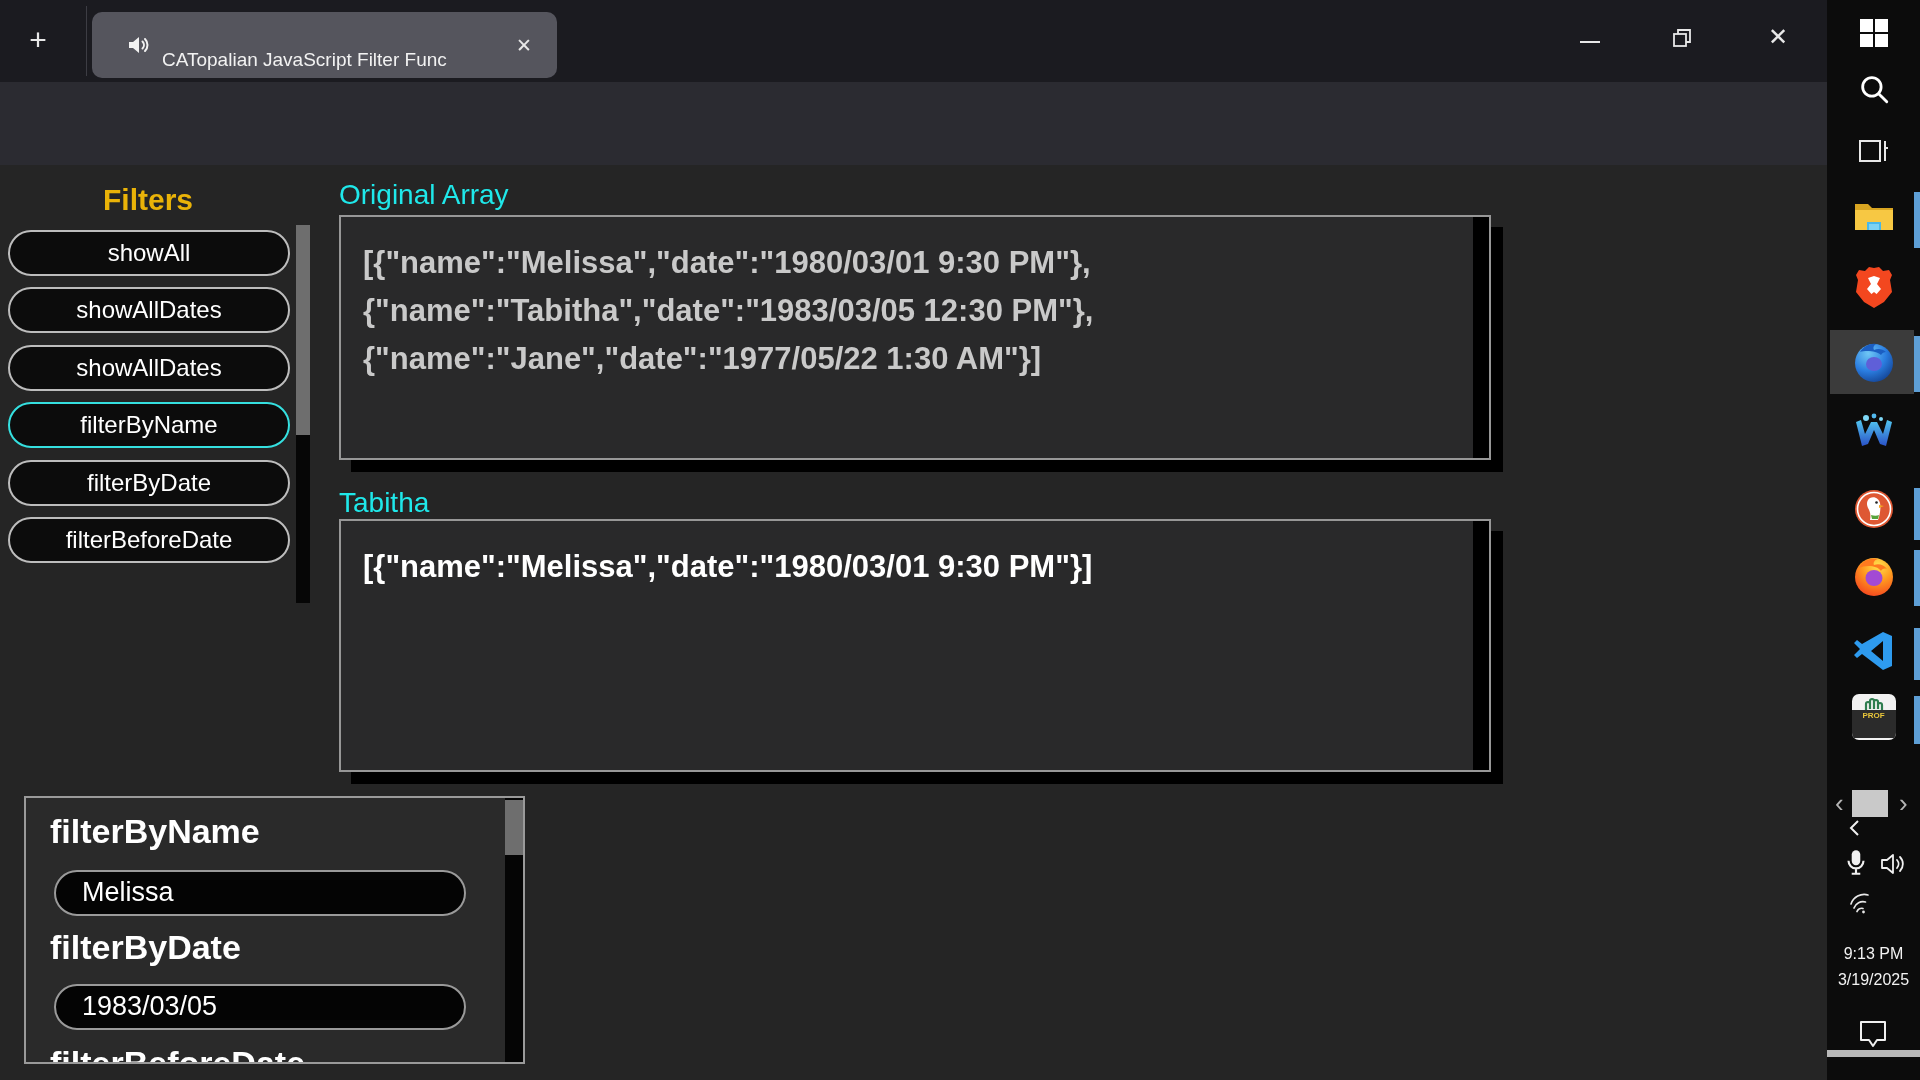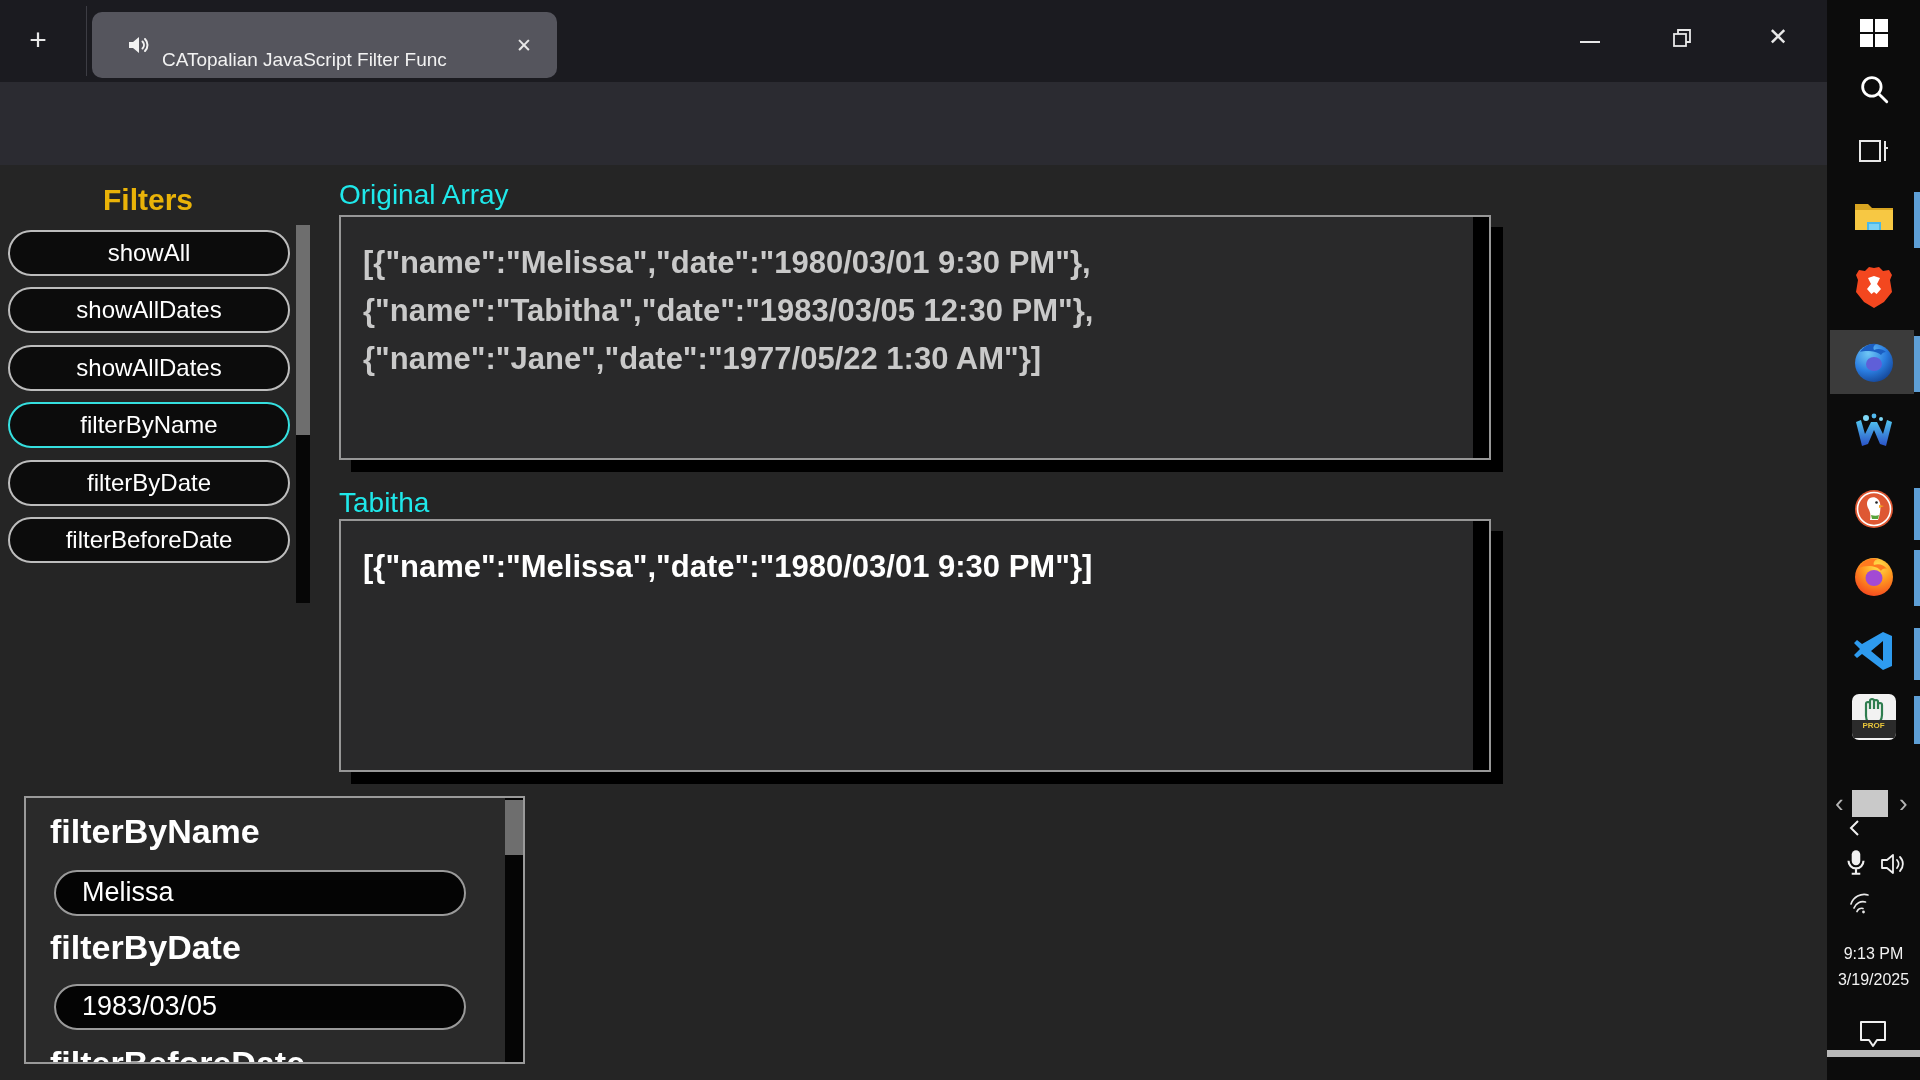--- a/index.html
+++ b/index.html
@@ -329,21 +329,21 @@
       <path d="M30 2l9 4v30l-9 4L9 24l-5 4-3-3 6-6-6-6 3-3 5 4zM30 11L18 21l12 10z" fill="#2e9bef"></path>
     </svg>
   </div>
 
   <div class="abs runbar" style="top:696px; height:48px;"></div>
   <div class="abs tb-ico" style="top:694px;">
     <div style="position:relative; width:44px; height:46px; background:#f2f2f2; border-radius:7px; overflow:hidden;">
       <svg class="svgw" style="margin:3px auto 0" width="30" height="28" viewBox="0 0 30 28">
         <path d="M7 14V7a2 2 0 0 1 4 0v5V4a2 2 0 0 1 4 0v8V5a2 2 0 0 1 4 0v7V8a2 2 0 0 1 4 0v10c0 5-3 9-8 9s-8-3-8-8z" fill="none" stroke="#2e7d4f" stroke-width="2.2"></path>
       </svg>
-      <div style="position:absolute; left:0; bottom:2px; width:100%; height:18px; background:#2b2b2b;
+      <div style="position:absolute; left:0; bottom:2px; width:100%; height:28px; background:#2b2b2b;
                   color:#e8c53a; font-size:8px; font-weight:bold; text-align:center; line-height:11px;">PROF</div>
     </div>
   </div>
 
   <div class="abs scroll-chev" style="left:8px;">‹</div>
   <div id="scrollrow-thumb" class="abs"></div>
   <div class="abs scroll-chev" style="left:72px;">›</div>
 
   <div class="abs" style="left:18px; top:818px;">
     <svg class="svgw" width="20" height="20" viewBox="0 0 20 20">

